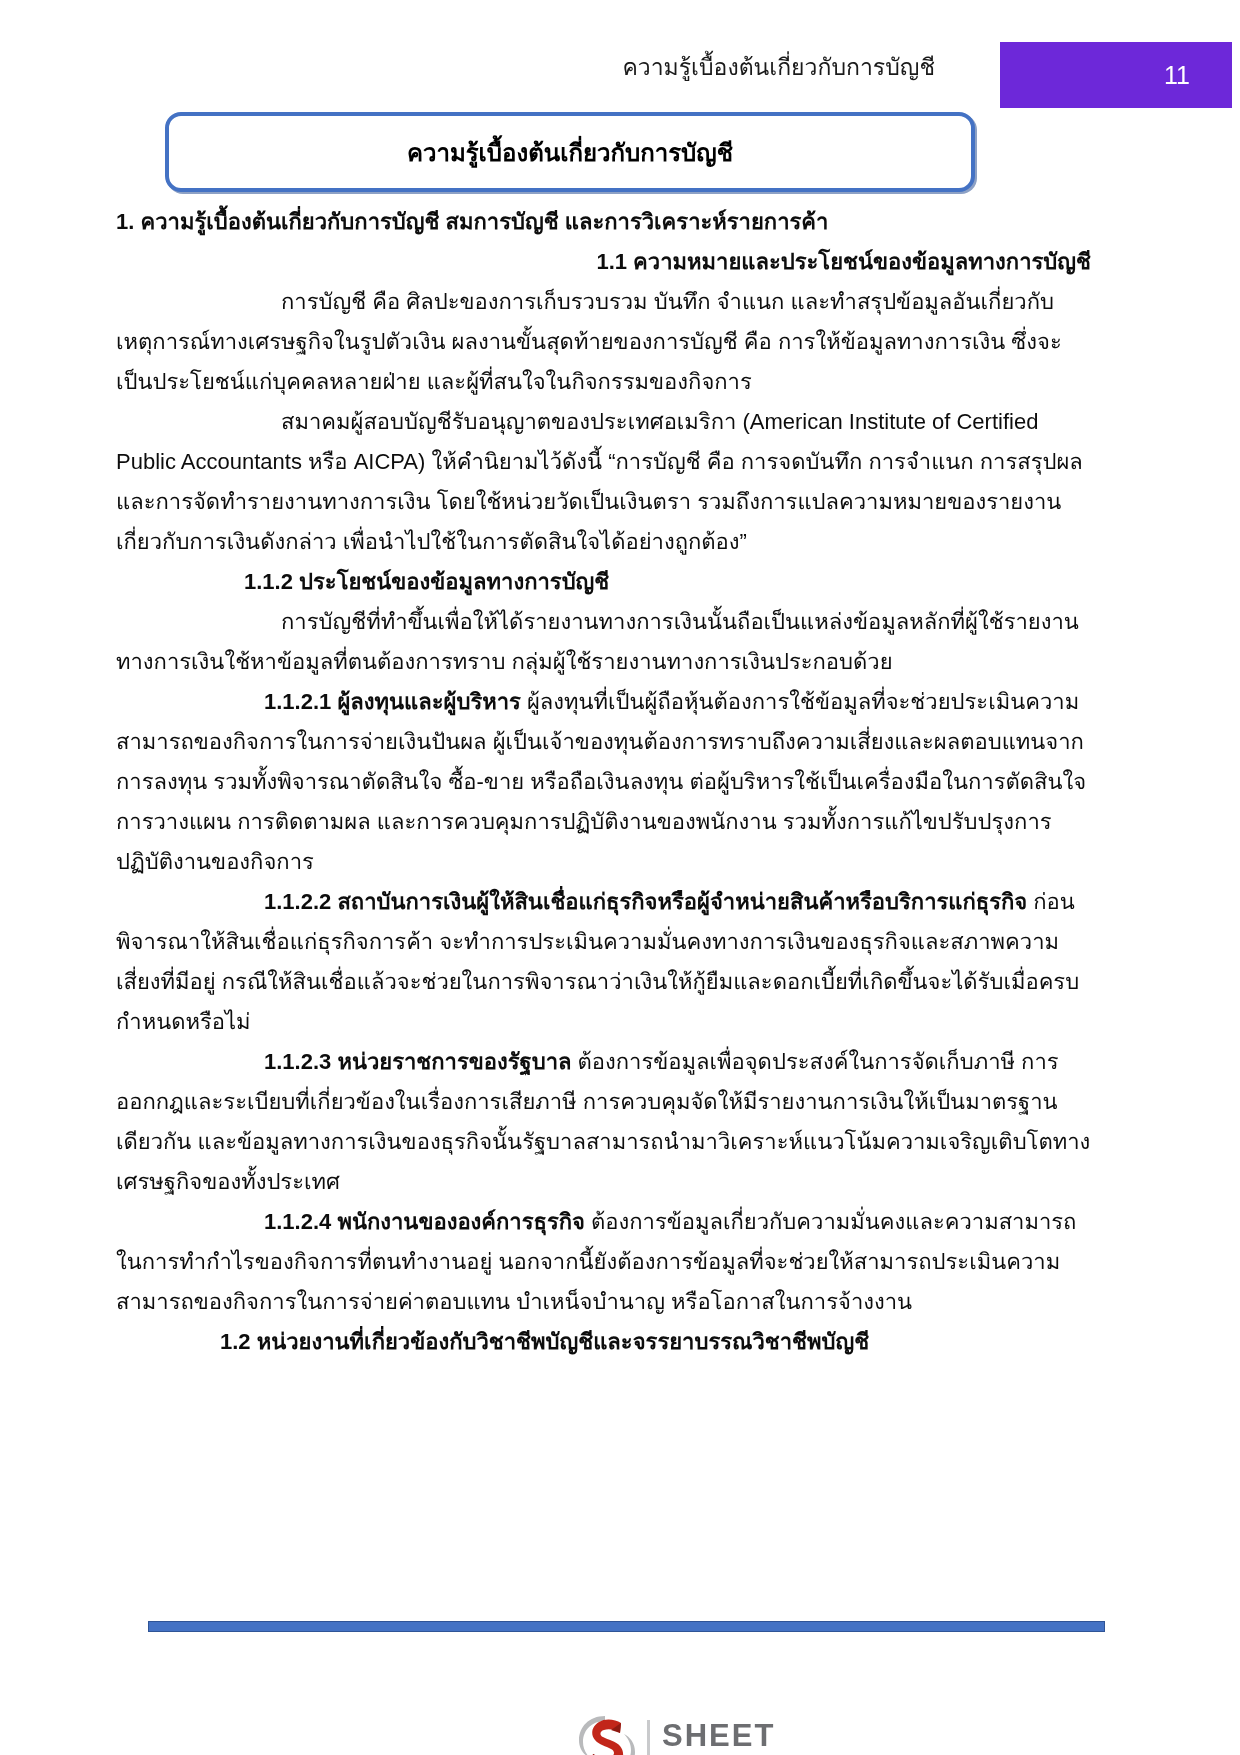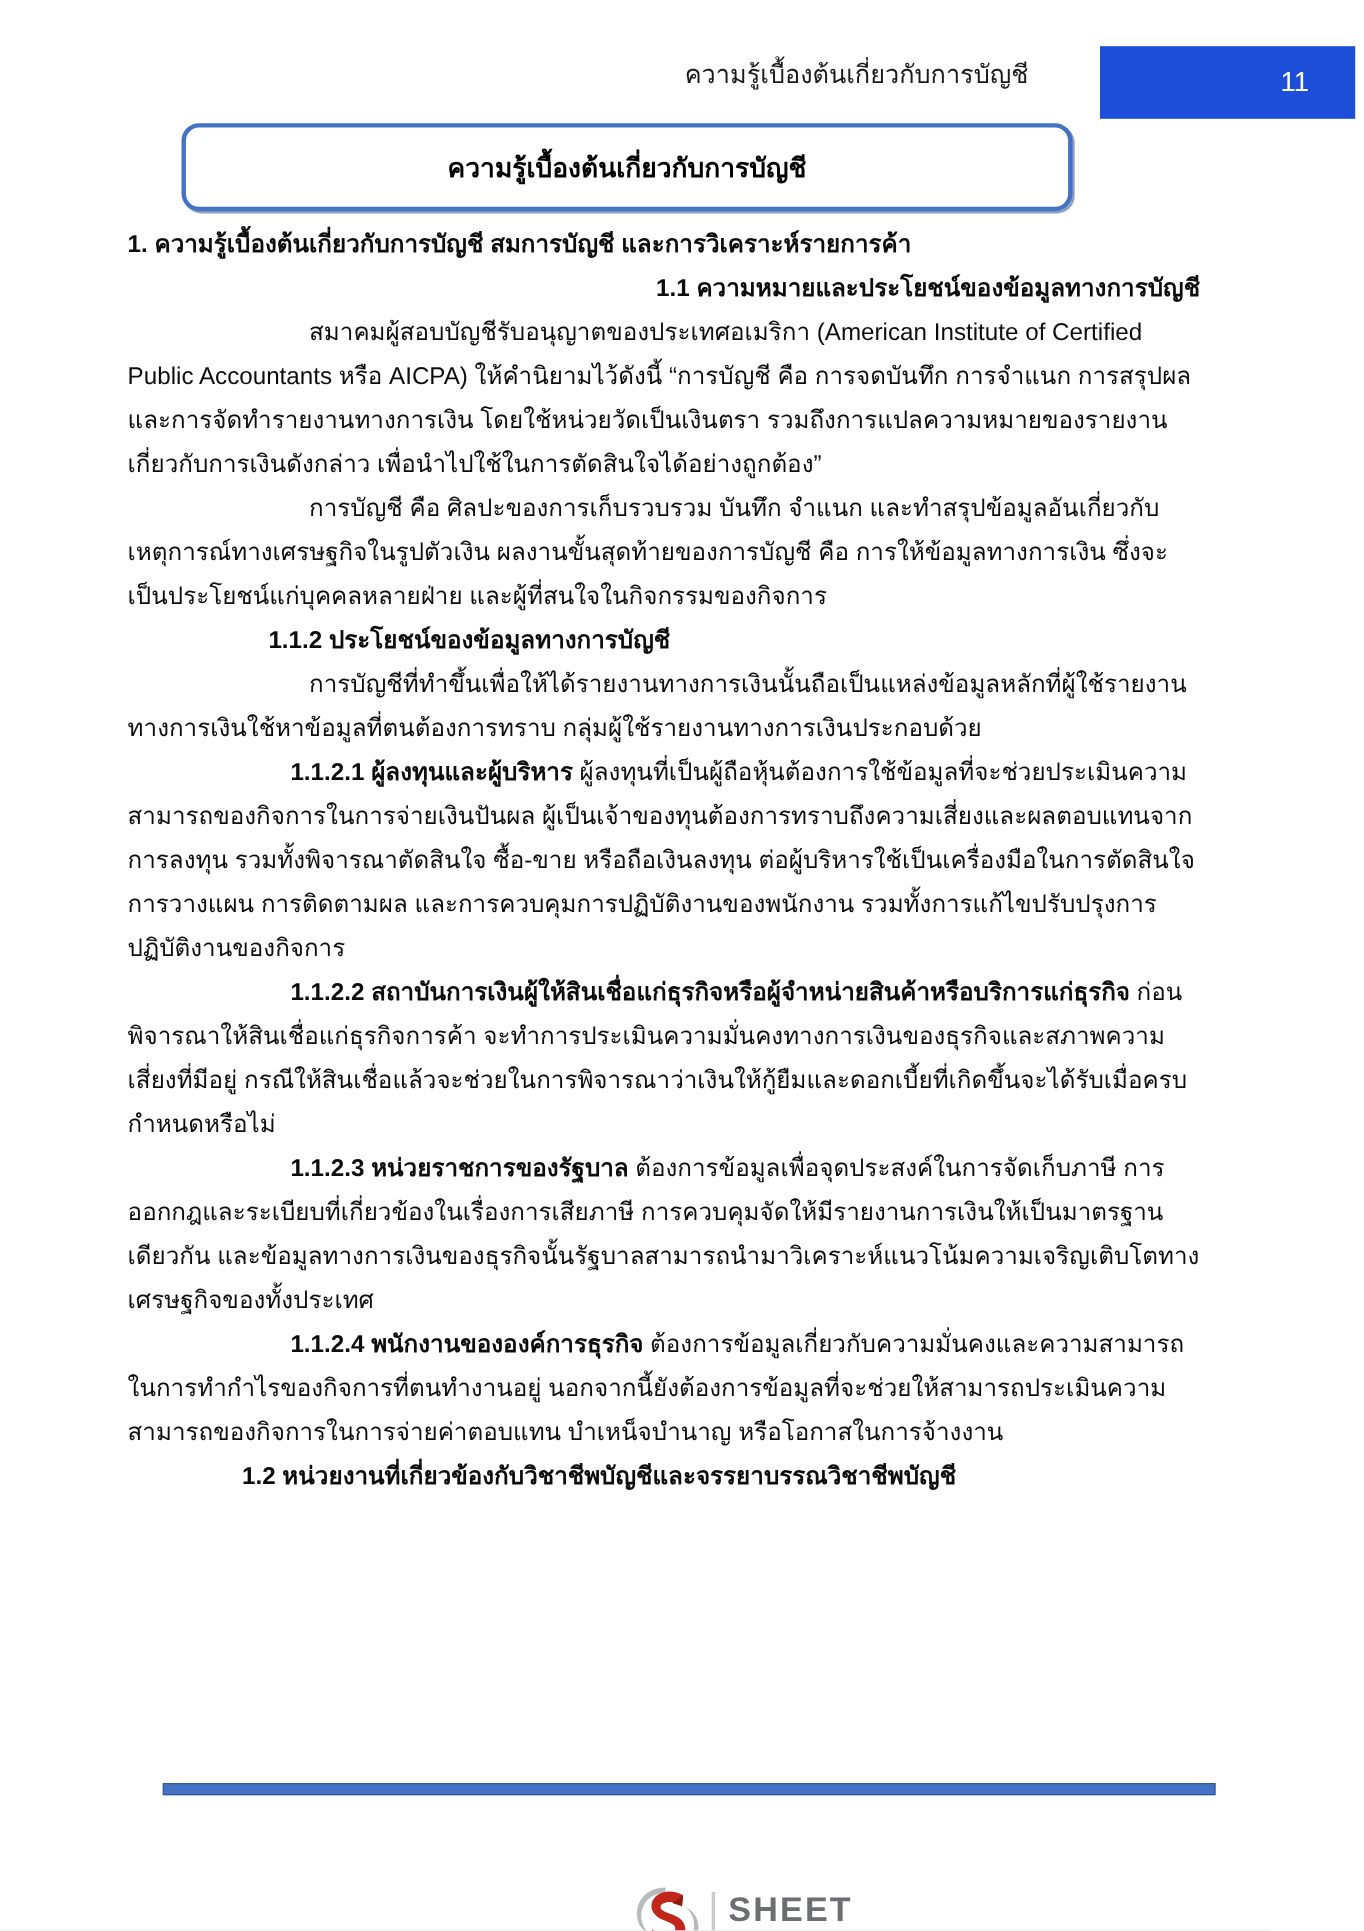--- a/index.html
+++ b/index.html
@@ -14,21 +14,21 @@
     overflow:hidden;
   }
   
   .running-title {
     position:absolute; top:50px; right:305px;
     font-size:23px; line-height:34px; color:#1a1a1a;
   }
   .page-num-box {
     position:absolute; top:42px; left:1000px;
     width:232px; height:66px;
-    background:#1d4ed8; color:#ffffff;
+    background:#6d28d9; color:#ffffff;
     display:flex; align-items:center; justify-content:flex-end;
     padding-right:42px; font-size:25px;
   }
   
   .title-box {
     position:absolute; top:112px; left:165px;
     width:810px; height:80px;
     border:4px solid #4472c4;
     border-radius:16px;
     box-shadow:2px 2px 0 rgba(47,84,150,.55);
@@ -87,22 +87,22 @@
     <span>11</span>
   </div>
 
   <div class="title-box">
     <span class="title-text">ความรู้เบื้องต้นเกี่ยวกับการบัญชี</span>
   </div>
 
   <div class="body-text">
     <p class="h1">1. ความรู้เบื้องต้นเกี่ยวกับการบัญชี สมการบัญชี และการวิเคราะห์รายการค้า</p>
     <p class="h2-1">1.1 ความหมายและประโยชน์ของข้อมูลทางการบัญชี</p>
+    <p class="para">การบัญชี คือ ศิลปะของการเก็บรวบรวม บันทึก จำแนก และทำสรุปข้อมูลอันเกี่ยวกับเหตุการณ์ทางเศรษฐกิจในรูปตัวเงิน ผลงานขั้นสุดท้ายของการบัญชี คือ การให้ข้อมูลทางการเงิน ซึ่งจะเป็นประโยชน์แก่บุคคลหลายฝ่าย และผู้ที่สนใจในกิจกรรมของกิจการ</p>
     <p class="para">สมาคมผู้สอบบัญชีรับอนุญาตของประเทศอเมริกา (American Institute of Certified Public Accountants หรือ AICPA) ให้คำนิยามไว้ดังนี้ “การบัญชี คือ การจดบันทึก การจำแนก การสรุปผล และการจัดทำรายงานทางการเงิน โดยใช้หน่วยวัดเป็นเงินตรา รวมถึงการแปลความหมายของรายงานเกี่ยวกับการเงินดังกล่าว เพื่อนำไปใช้ในการตัดสินใจได้อย่างถูกต้อง”</p>
-    <p class="para">การบัญชี คือ ศิลปะของการเก็บรวบรวม บันทึก จำแนก และทำสรุปข้อมูลอันเกี่ยวกับเหตุการณ์ทางเศรษฐกิจในรูปตัวเงิน ผลงานขั้นสุดท้ายของการบัญชี คือ การให้ข้อมูลทางการเงิน ซึ่งจะเป็นประโยชน์แก่บุคคลหลายฝ่าย และผู้ที่สนใจในกิจกรรมของกิจการ</p>
     <p class="h3">1.1.2 ประโยชน์ของข้อมูลทางการบัญชี</p>
     <p class="para">การบัญชีที่ทำขึ้นเพื่อให้ได้รายงานทางการเงินนั้นถือเป็นแหล่งข้อมูลหลักที่ผู้ใช้รายงานทางการเงินใช้หาข้อมูลที่ตนต้องการทราบ กลุ่มผู้ใช้รายงานทางการเงินประกอบด้วย</p>
 
     <p class="para-item"><strong>1.1.2.1 ผู้ลงทุนและผู้บริหาร</strong><span>ผู้ลงทุนที่เป็นผู้ถือหุ้นต้องการใช้ข้อมูลที่จะช่วยประเมินความสามารถของกิจการในการจ่ายเงินปันผล ผู้เป็นเจ้าของทุนต้องการทราบถึงความเสี่ยงและผลตอบแทนจากการลงทุน รวมทั้งพิจารณาตัดสินใจ ซื้อ-ขาย หรือถือเงินลงทุน ต่อผู้บริหารใช้เป็นเครื่องมือในการตัดสินใจ การวางแผน การติดตามผล และการควบคุมการปฏิบัติงานของพนักงาน รวมทั้งการแก้ไขปรับปรุงการปฏิบัติงานของกิจการ</span></p>
 
     <p class="para-item"><strong>1.1.2.2 สถาบันการเงินผู้ให้สินเชื่อแก่ธุรกิจหรือผู้จำหน่ายสินค้าหรือบริการแก่ธุรกิจ</strong><span>ก่อนพิจารณาให้สินเชื่อแก่ธุรกิจการค้า จะทำการประเมินความมั่นคงทางการเงินของธุรกิจและสภาพความเสี่ยงที่มีอยู่ กรณีให้สินเชื่อแล้วจะช่วยในการพิจารณาว่าเงินให้กู้ยืมและดอกเบี้ยที่เกิดขึ้นจะได้รับเมื่อครบกำหนดหรือไม่</span></p>
 
     <p class="para-item"><strong>1.1.2.3 หน่วยราชการของรัฐบาล</strong><span>ต้องการข้อมูลเพื่อจุดประสงค์ในการจัดเก็บภาษี การออกกฎและระเบียบที่เกี่ยวข้องในเรื่องการเสียภาษี การควบคุมจัดให้มีรายงานการเงินให้เป็นมาตรฐานเดียวกัน และข้อมูลทางการเงินของธุรกิจนั้นรัฐบาลสามารถนำมาวิเคราะห์แนวโน้มความเจริญเติบโตทางเศรษฐกิจของทั้งประเทศ</span></p>
 
     <p class="para-item"><strong>1.1.2.4 พนักงานขององค์การธุรกิจ</strong><span>ต้องการข้อมูลเกี่ยวกับความมั่นคงและความสามารถในการทำกำไรของกิจการที่ตนทำงานอยู่ นอกจากนี้ยังต้องการข้อมูลที่จะช่วยให้สามารถประเมินความสามารถของกิจการในการจ่ายค่าตอบแทน บำเหน็จบำนาญ หรือโอกาสในการจ้างงาน</span></p>

